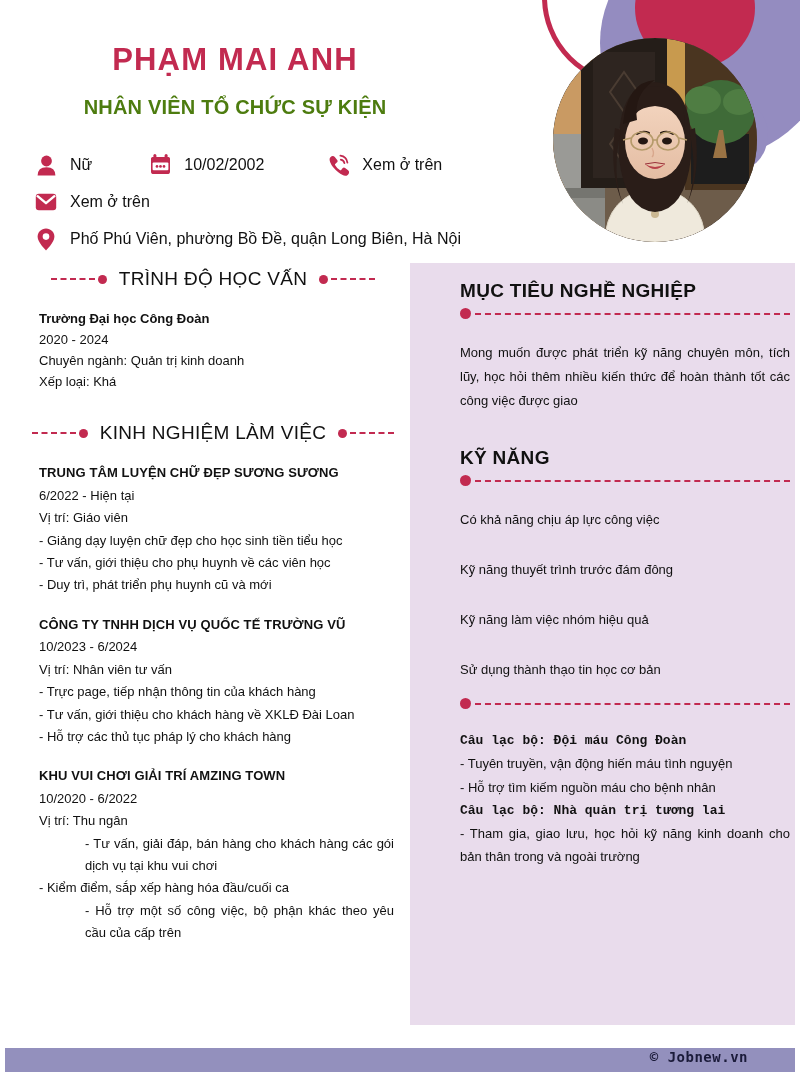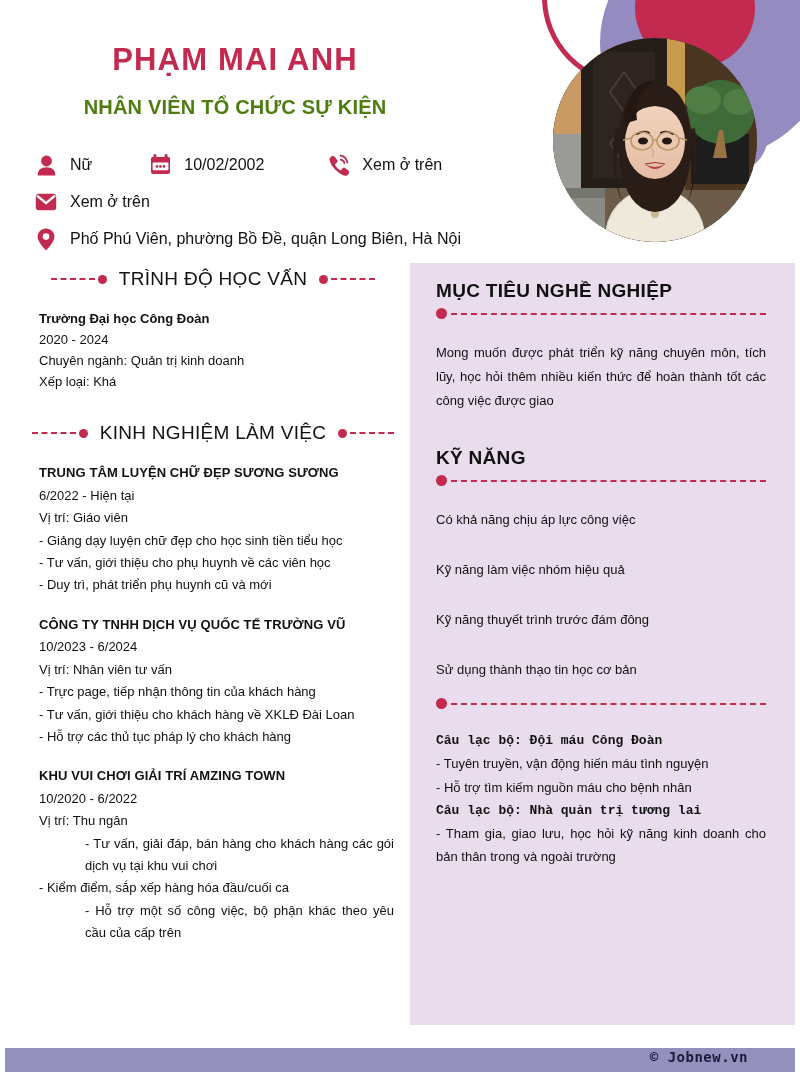--- a/index.html
+++ b/index.html
@@ -102,21 +102,21 @@
 
   .exp-block { padding-left: 7px; margin-bottom: 17px; }
   .exp-title { font-weight: bold; font-size: 13px; color: #111; letter-spacing: 0.1px;
                line-height: 1.75; }
   .exp-line { font-size: 13px; color: #111; line-height: 1.72; }
   .exp-line.just { text-align: justify; margin-left: 46px; }
 
   .spacer-sec { height: 30px; }
 
   
-  .right-content { position: absolute; left: 436px; top: 280px; width: 330px; z-index: 7; }
+  .right-content { position: absolute; left: 460px; top: 280px; width: 330px; z-index: 7; }
   .sec-head-r { margin-bottom: 14px; }
   .sec-title-r {
     font-size: 19px; font-weight: bold; color: #111;
     letter-spacing: 0.3px; margin-bottom: 6px;
   }
   .rule-r { display: flex; align-items: center; }
   .rule-r .hdot { width: 11px; height: 11px; flex: 0 0 11px; }
   .rule-r .dash-full { flex: 1 1 auto; height: 0; border-top: 2px dashed #c22a50;
                        margin-left: 4px; }
   .r-para { font-size: 13px; color: #111; line-height: 1.85; text-align: justify; }
@@ -339,22 +339,22 @@
 
     <div class="sec-head-r">
       <div class="sec-title-r">KỸ NĂNG</div>
       <div class="rule-r">
         <span class="hdot"></span>
         <span class="dash-full"></span>
       </div>
     </div>
     <div style="margin-top:24px;">
       <div class="skill-item">Có khả năng chịu áp lực công việc</div>
+      <div class="skill-item">Kỹ năng thuyết trình trước đám đông</div>
       <div class="skill-item">Kỹ năng làm việc nhóm hiệu quả</div>
-      <div class="skill-item">Kỹ năng thuyết trình trước đám đông</div>
       <div class="skill-item" style="margin-bottom:18px;">Sử dụng thành thạo tin học cơ bản</div>
     </div>
 
     <div class="sec-head-r">
       <div class="rule-r">
         <span class="hdot"></span>
         <span class="dash-full"></span>
       </div>
     </div>
     <div style="margin-top:20px;">

